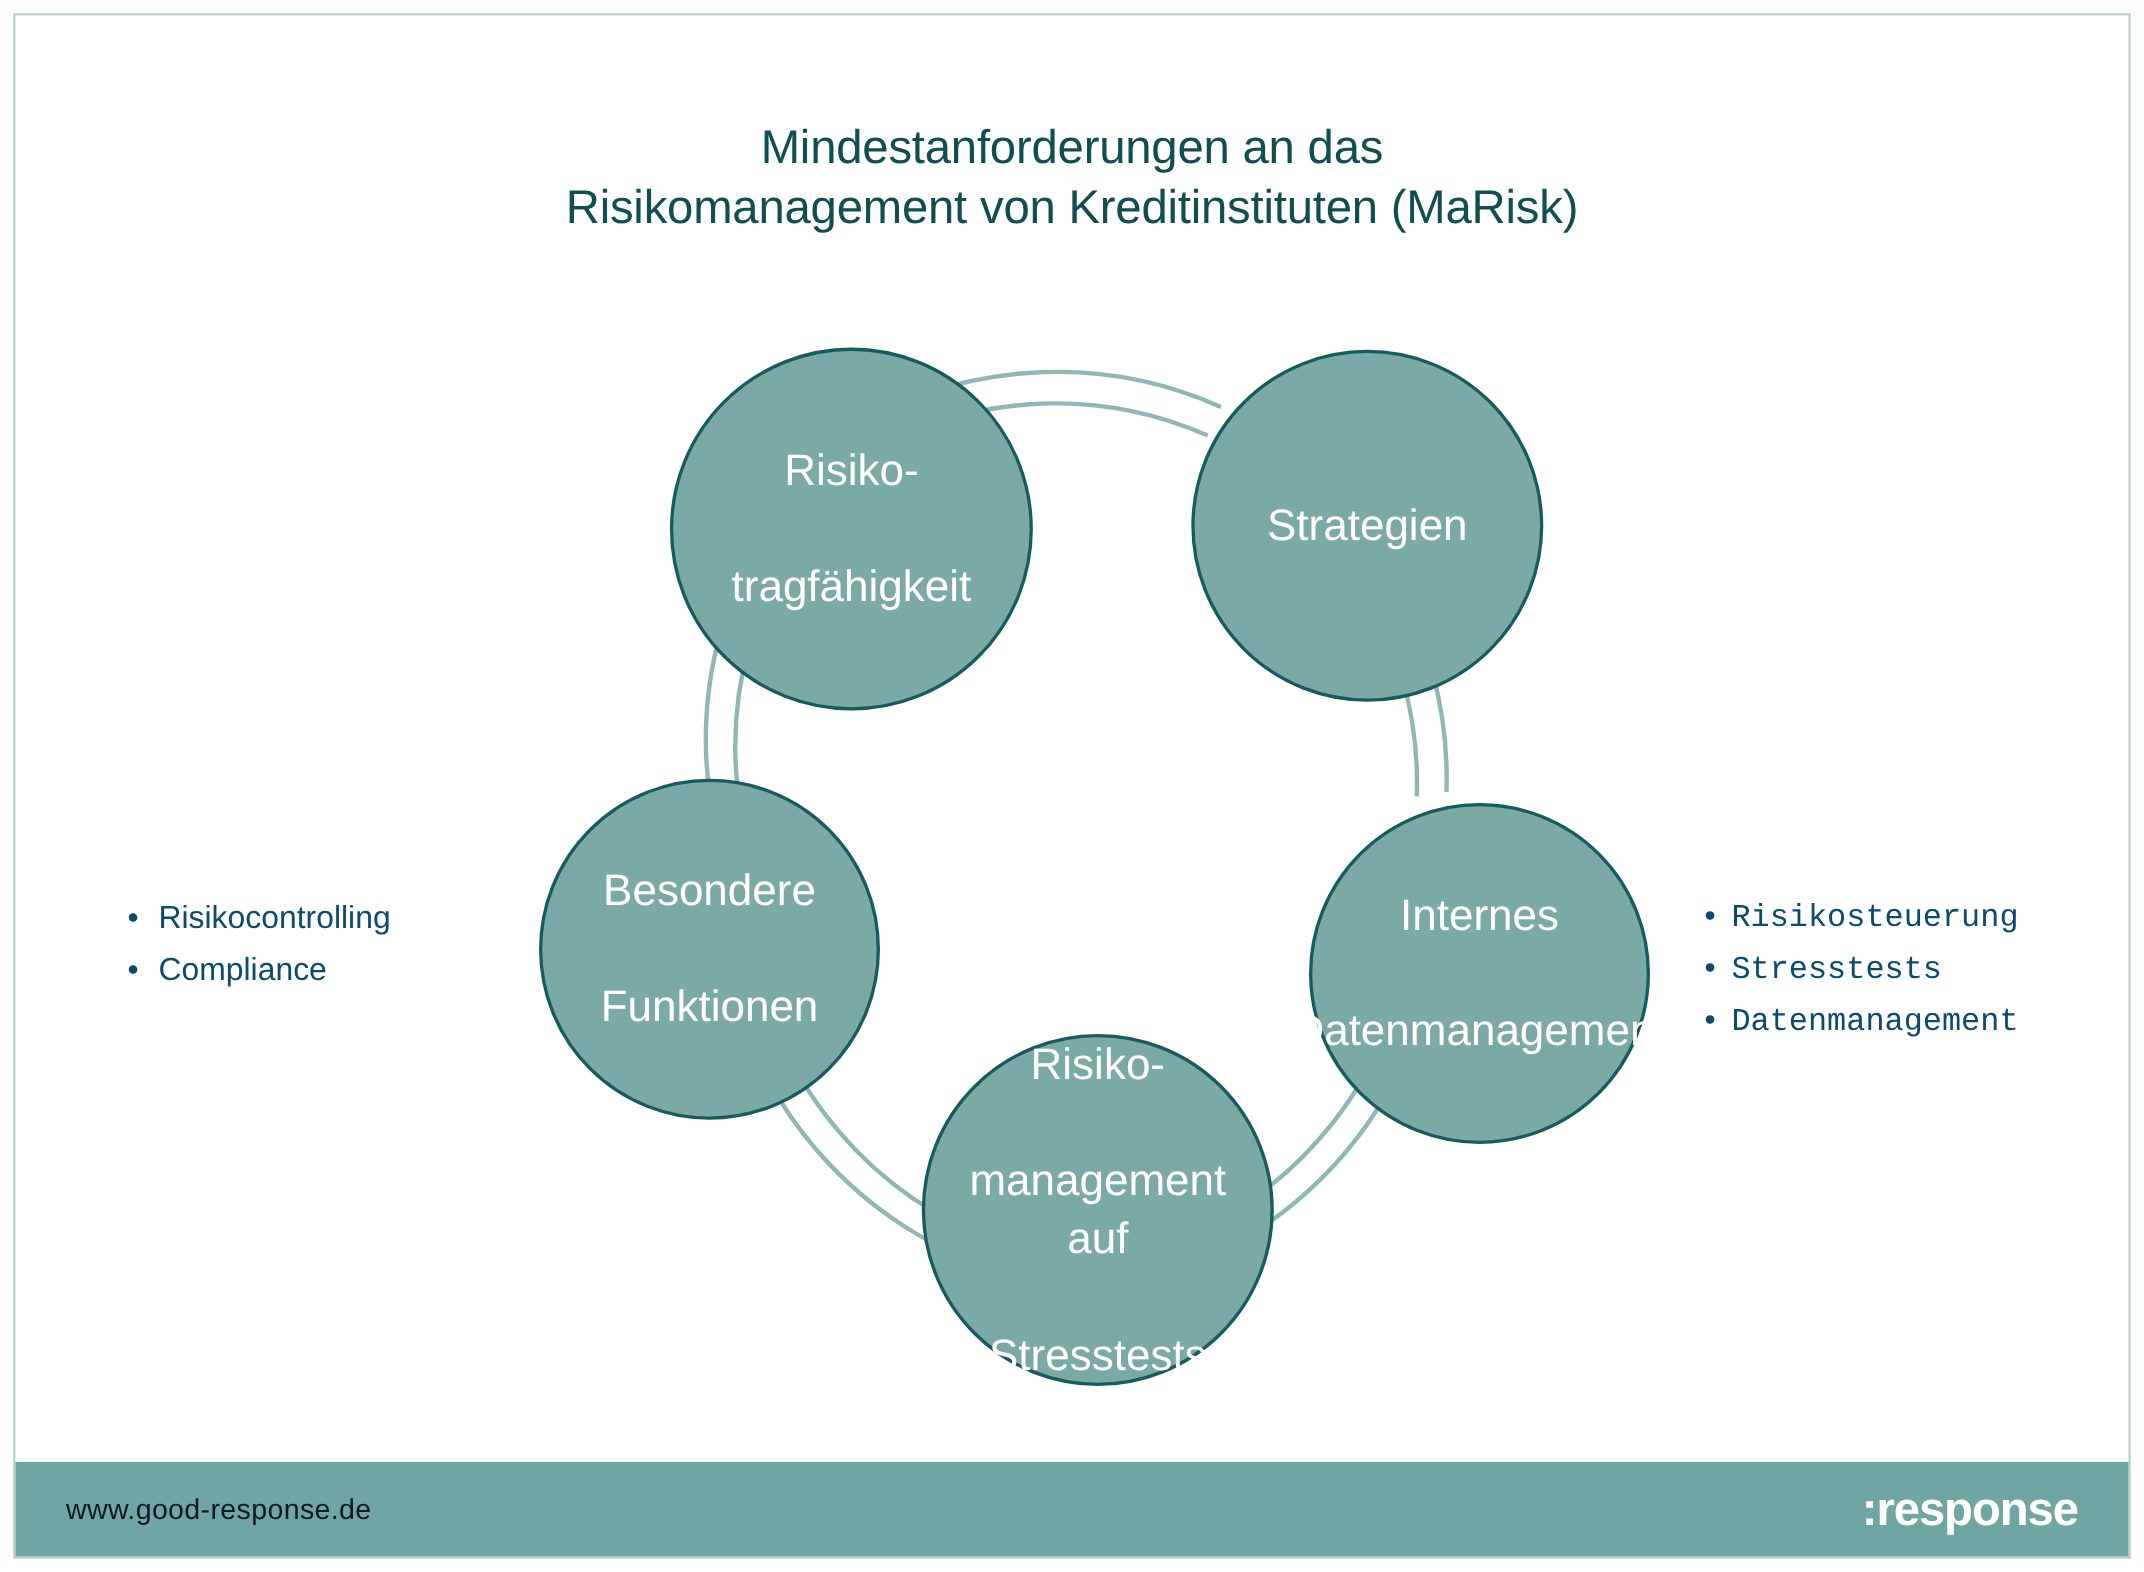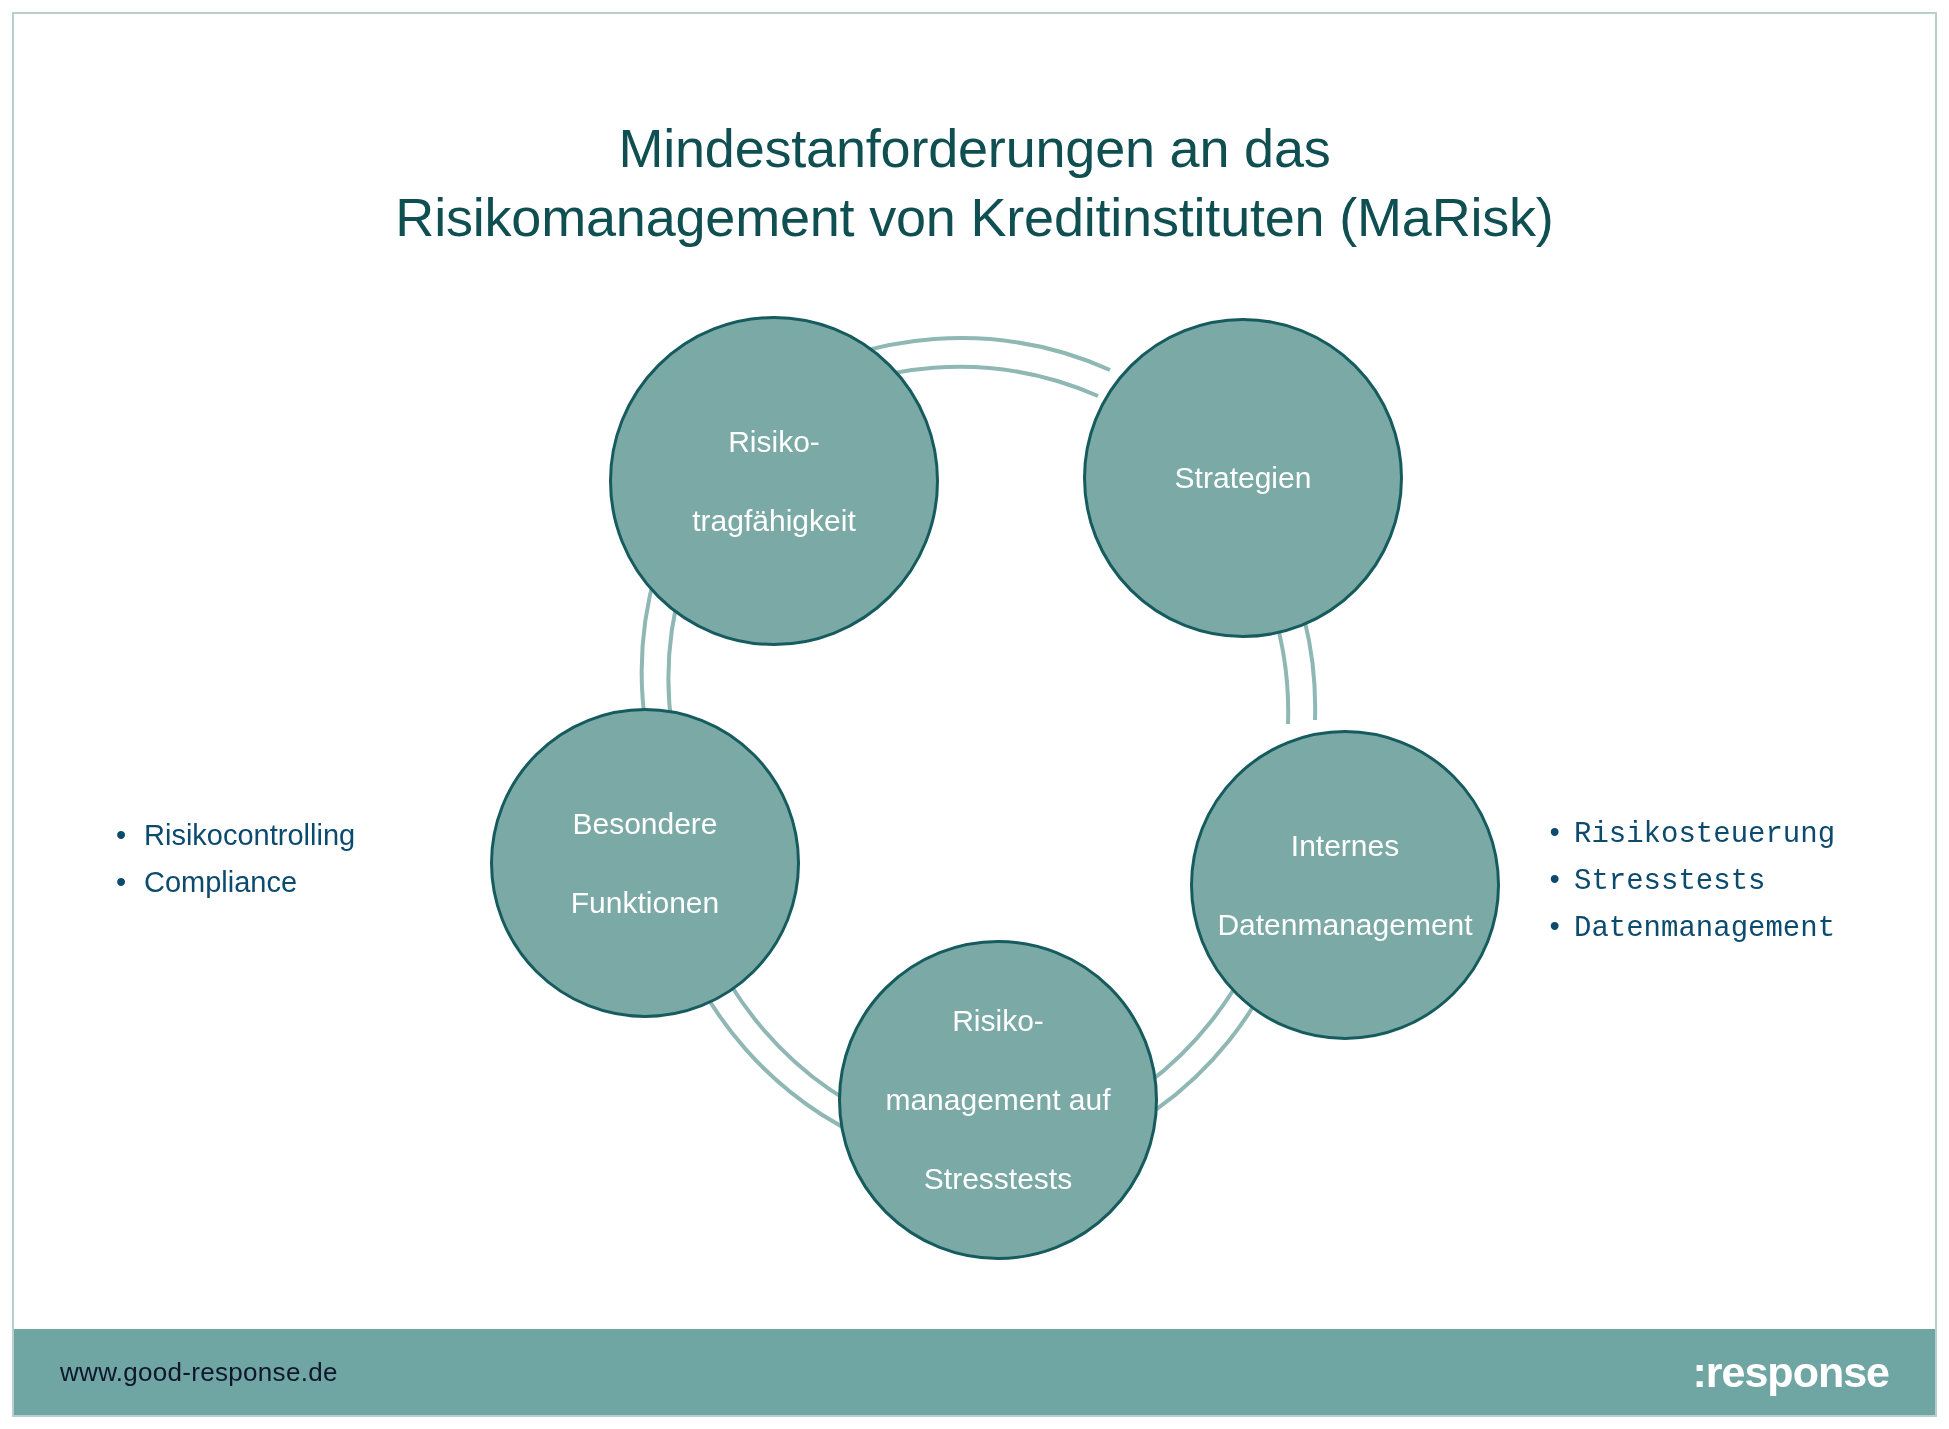--- a/index.html
+++ b/index.html
@@ -31,21 +31,21 @@
     box-sizing: border-box;
     pointer-events: none;
   }
   .title {
     position: absolute;
     left: 0;
     right: 0;
     top: 78px;
     text-align: center;
     color: #0f4f52;
-    font-size: 54px;
+    font-size: 43px;
     line-height: 1.28;
     font-weight: 400;
     letter-spacing: -0.2px;
     padding: 0 120px;
     box-sizing: border-box;
   }
   .title .line { display: block; }
 
   .diagram {
     position: absolute;
@@ -65,21 +65,21 @@
   .node {
     position: absolute;
     border-radius: 50%;
     background: #7aa9a6;
     border: 3px solid #165b5e;
     box-sizing: border-box;
     display: flex;
     align-items: center;
     justify-content: center;
     color: #ffffff;
-    font-size: 30px;
+    font-size: 40px;
     line-height: 1.32;
     text-align: center;
   }
   .node span { display: block; padding: 0 14px; }
 
   .node-risikotragfaehigkeit { left: 609px; top: 316px; width: 330px; height: 330px; }
   .node-strategien          { left: 1083px; top: 318px; width: 320px; height: 320px; }
   .node-iks                 { left: 1190px; top: 730px; width: 310px; height: 310px; }
   .node-gruppenebene        { left: 838px; top: 940px; width: 320px; height: 320px; }
   .node-funktionen          { left: 490px; top: 708px; width: 310px; height: 310px; }

